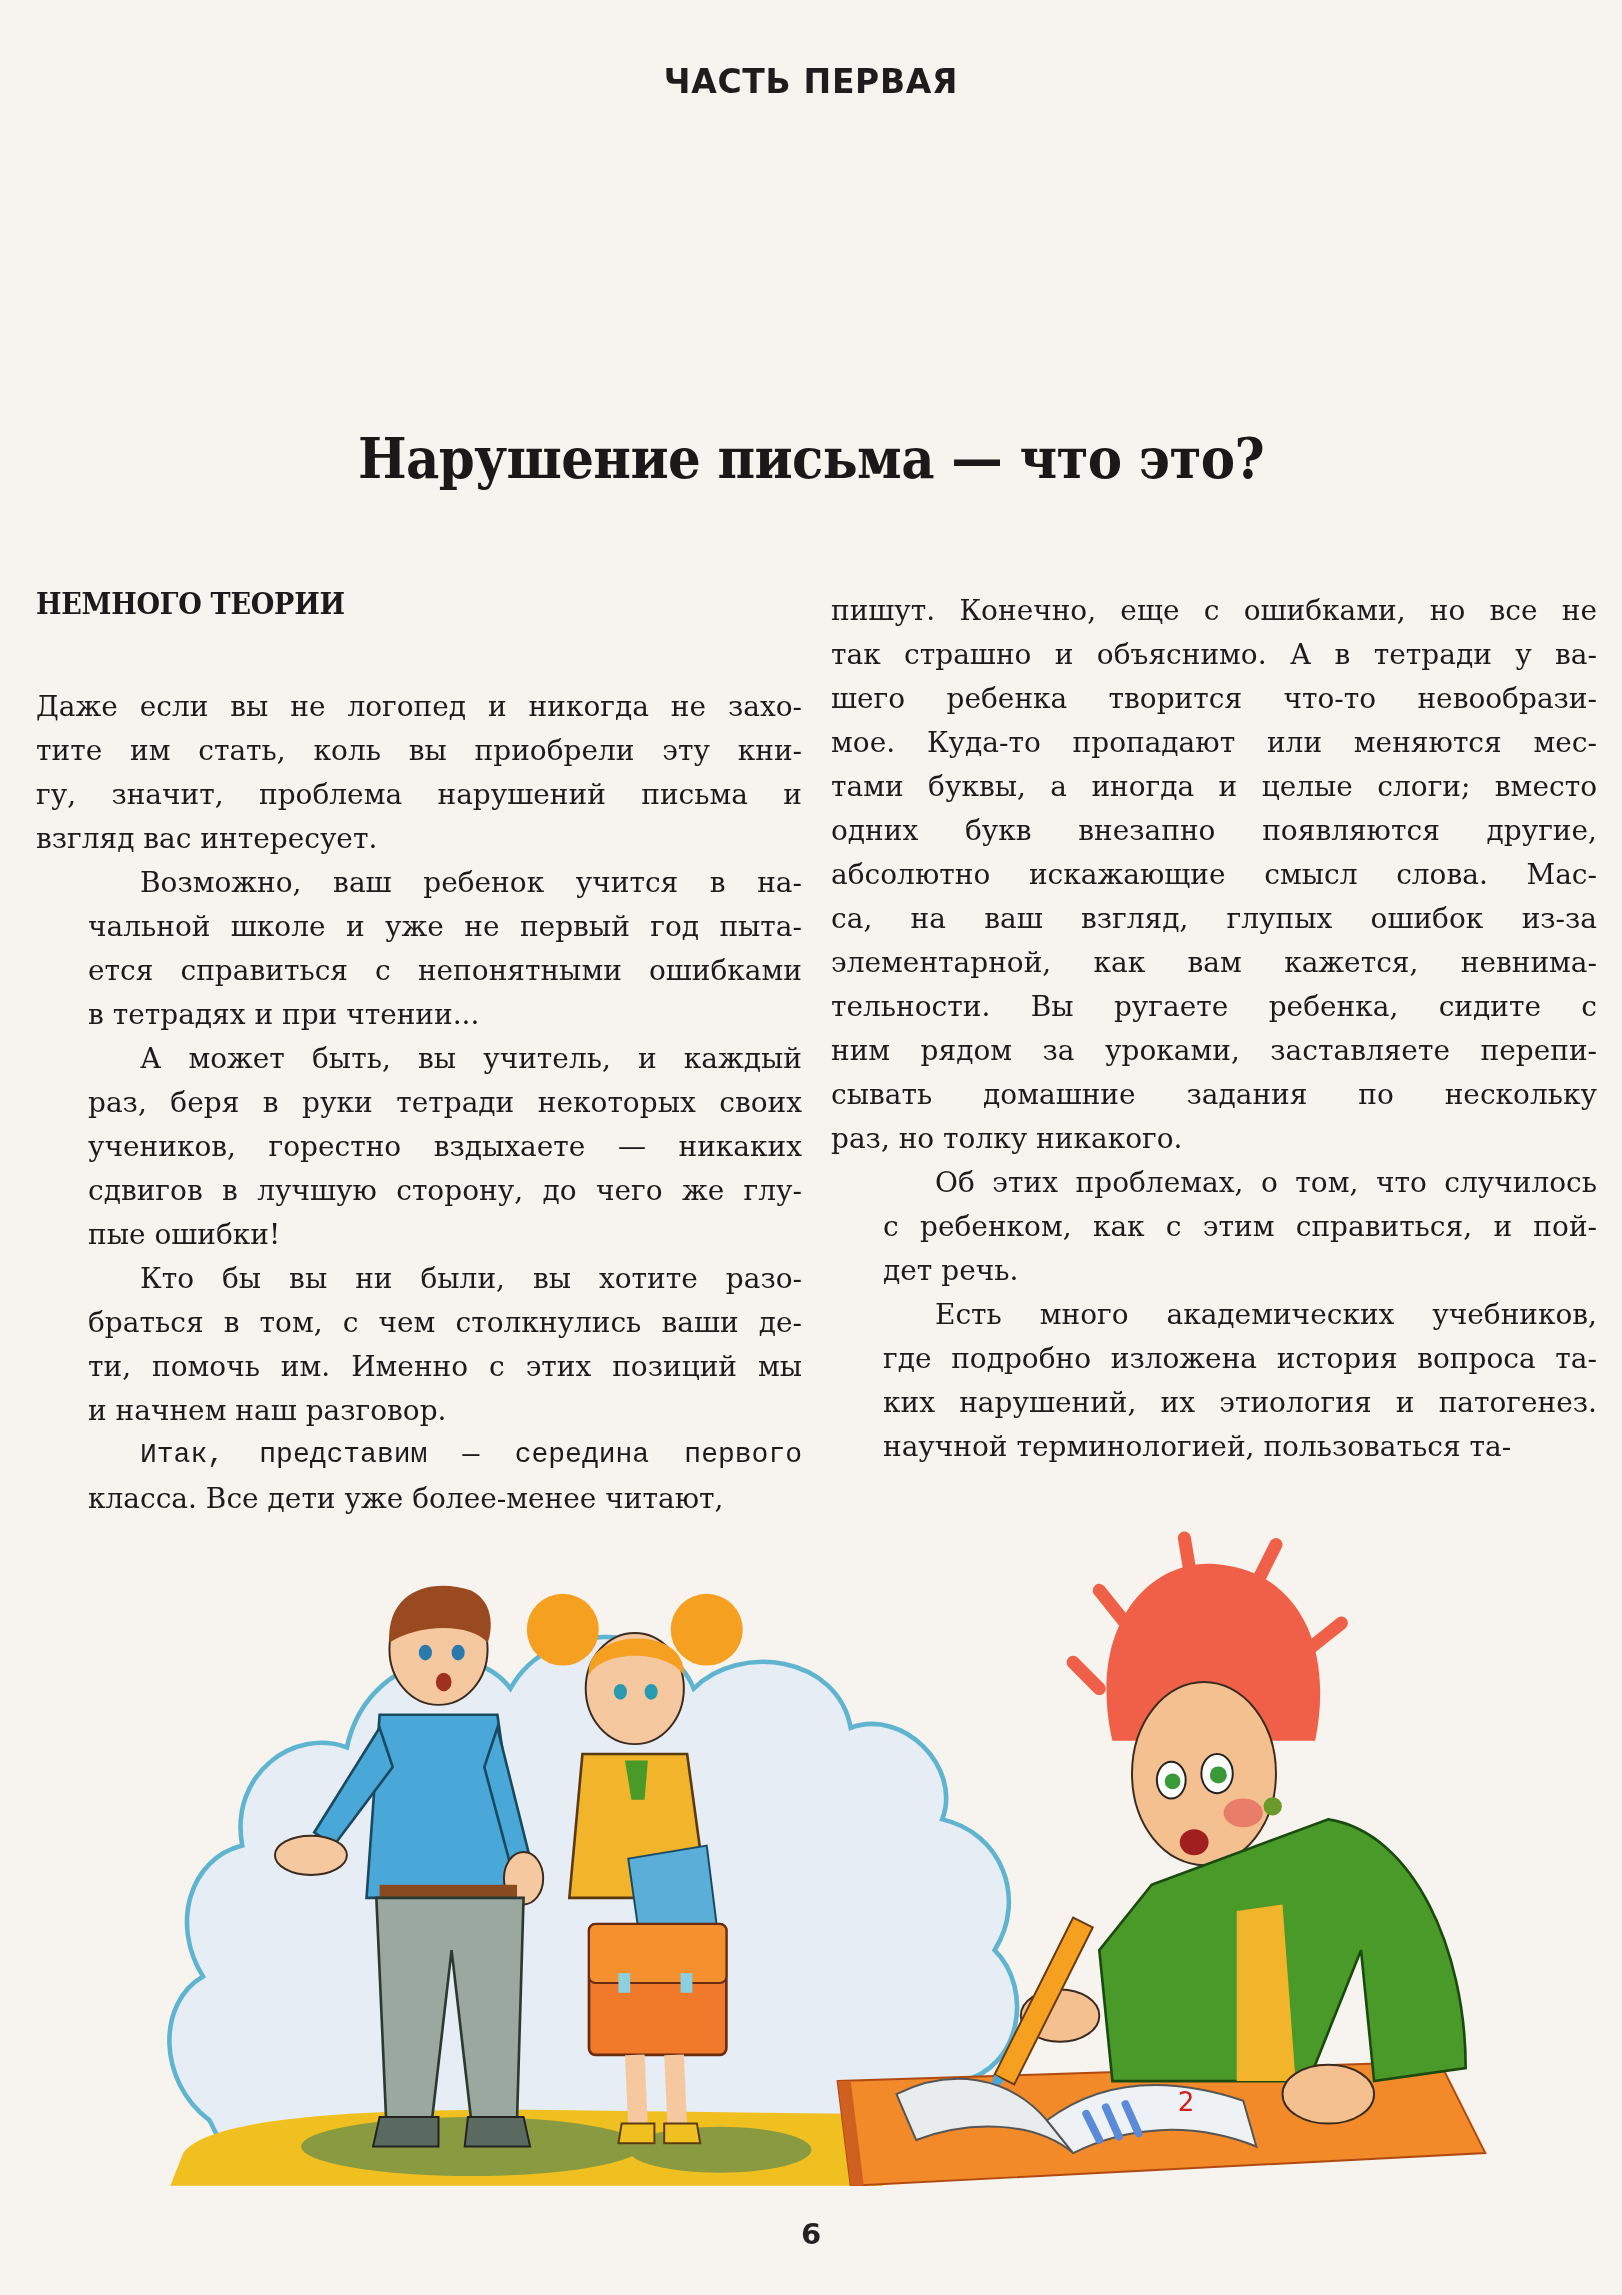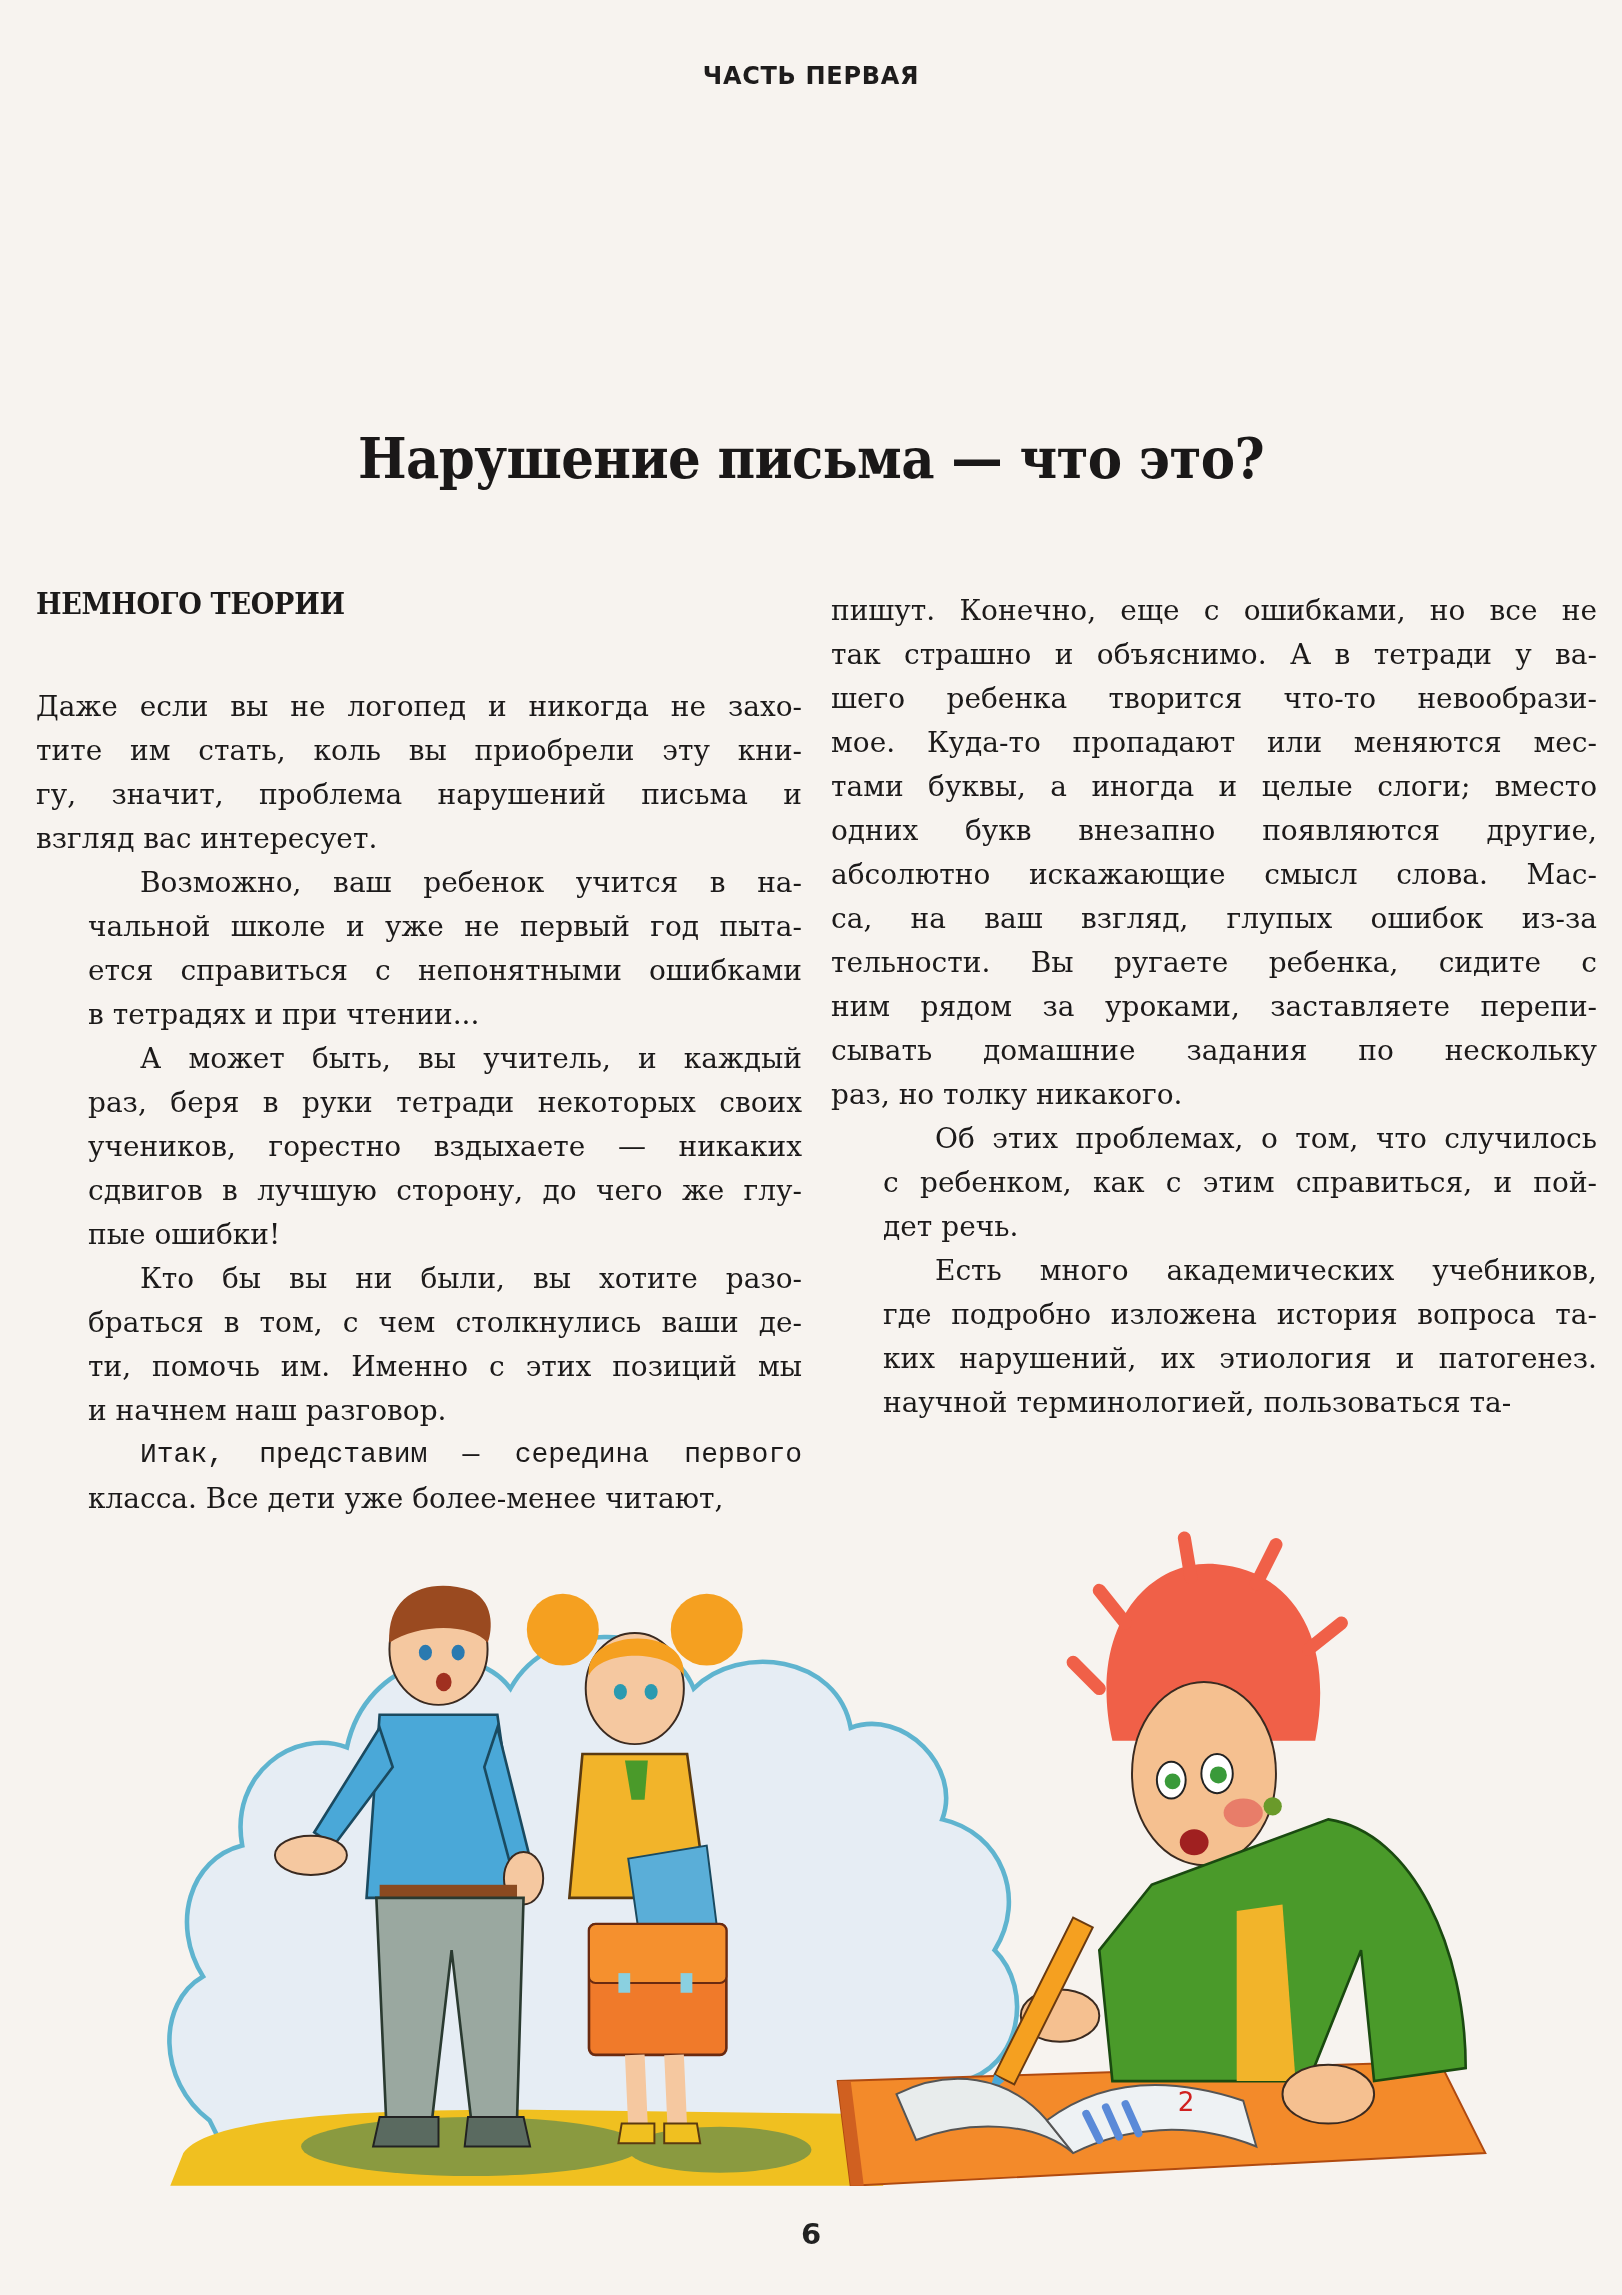--- a/index.html
+++ b/index.html
@@ -7,21 +7,21 @@
     width: 1622px; height: 2295px;
     background: #f7f3ef;
     position: relative; overflow: hidden;
     font-family: "DejaVu Serif", "Liberation Serif", serif;
     color: #1c1a1a;
   }
   .running-head {
     position: absolute; top: 62px; left: 0; width: 1622px;
     text-align: center;
     font-family: "DejaVu Sans", "Liberation Sans", sans-serif;
-    font-weight: bold; font-size: 24px; letter-spacing: 0.7px;
+    font-weight: bold; font-size: 33px; letter-spacing: 0.7px;
     color: #1e1c1c;
   }
   .chapter-title {
     position: absolute; top: 425px; left: 0; width: 1622px;
     text-align: center;
     font-family: "DejaVu Serif", "Liberation Serif", serif;
     font-weight: bold; font-size: 56px; letter-spacing: -0.7px;
     transform: scaleX(0.92);
     color: #1a1818;
   }
@@ -103,20 +103,21 @@
   <div id="right-paras">
       <div class="para">
         <span class="line">пишут. Конечно, еще с ошибками, но все не</span>
         <span class="line">так страшно и объяснимо. А в тетради у ва-</span>
         <span class="line">шего ребенка творится что-то невообрази-</span>
         <span class="line">мое. Куда-то пропадают или меняются мес-</span>
         <span class="line">тами буквы, а иногда и целые слоги; вместо</span>
         <span class="line">одних букв внезапно появляются другие,</span>
         <span class="line">абсолютно искажающие смысл слова. Мас-</span>
         <span class="line">са, на ваш взгляд, глупых ошибок из-за</span>
+        <span class="line">элементарной, как вам кажется, невнима-</span>
         <span class="line">тельности. Вы ругаете ребенка, сидите с</span>
         <span class="line">ним рядом за уроками, заставляете перепи-</span>
         <span class="line">сывать домашние задания по нескольку</span>
         <span class="line last">раз, но толку никакого.</span>
       </div>
       <div class="para indent">
         <span class="line" style="padding-left: 52px;">Об этих проблемах, о том, что случилось</span>
         <span class="line">с ребенком, как с этим справиться, и пой-</span>
         <span class="line last">дет речь.</span>
       </div>

